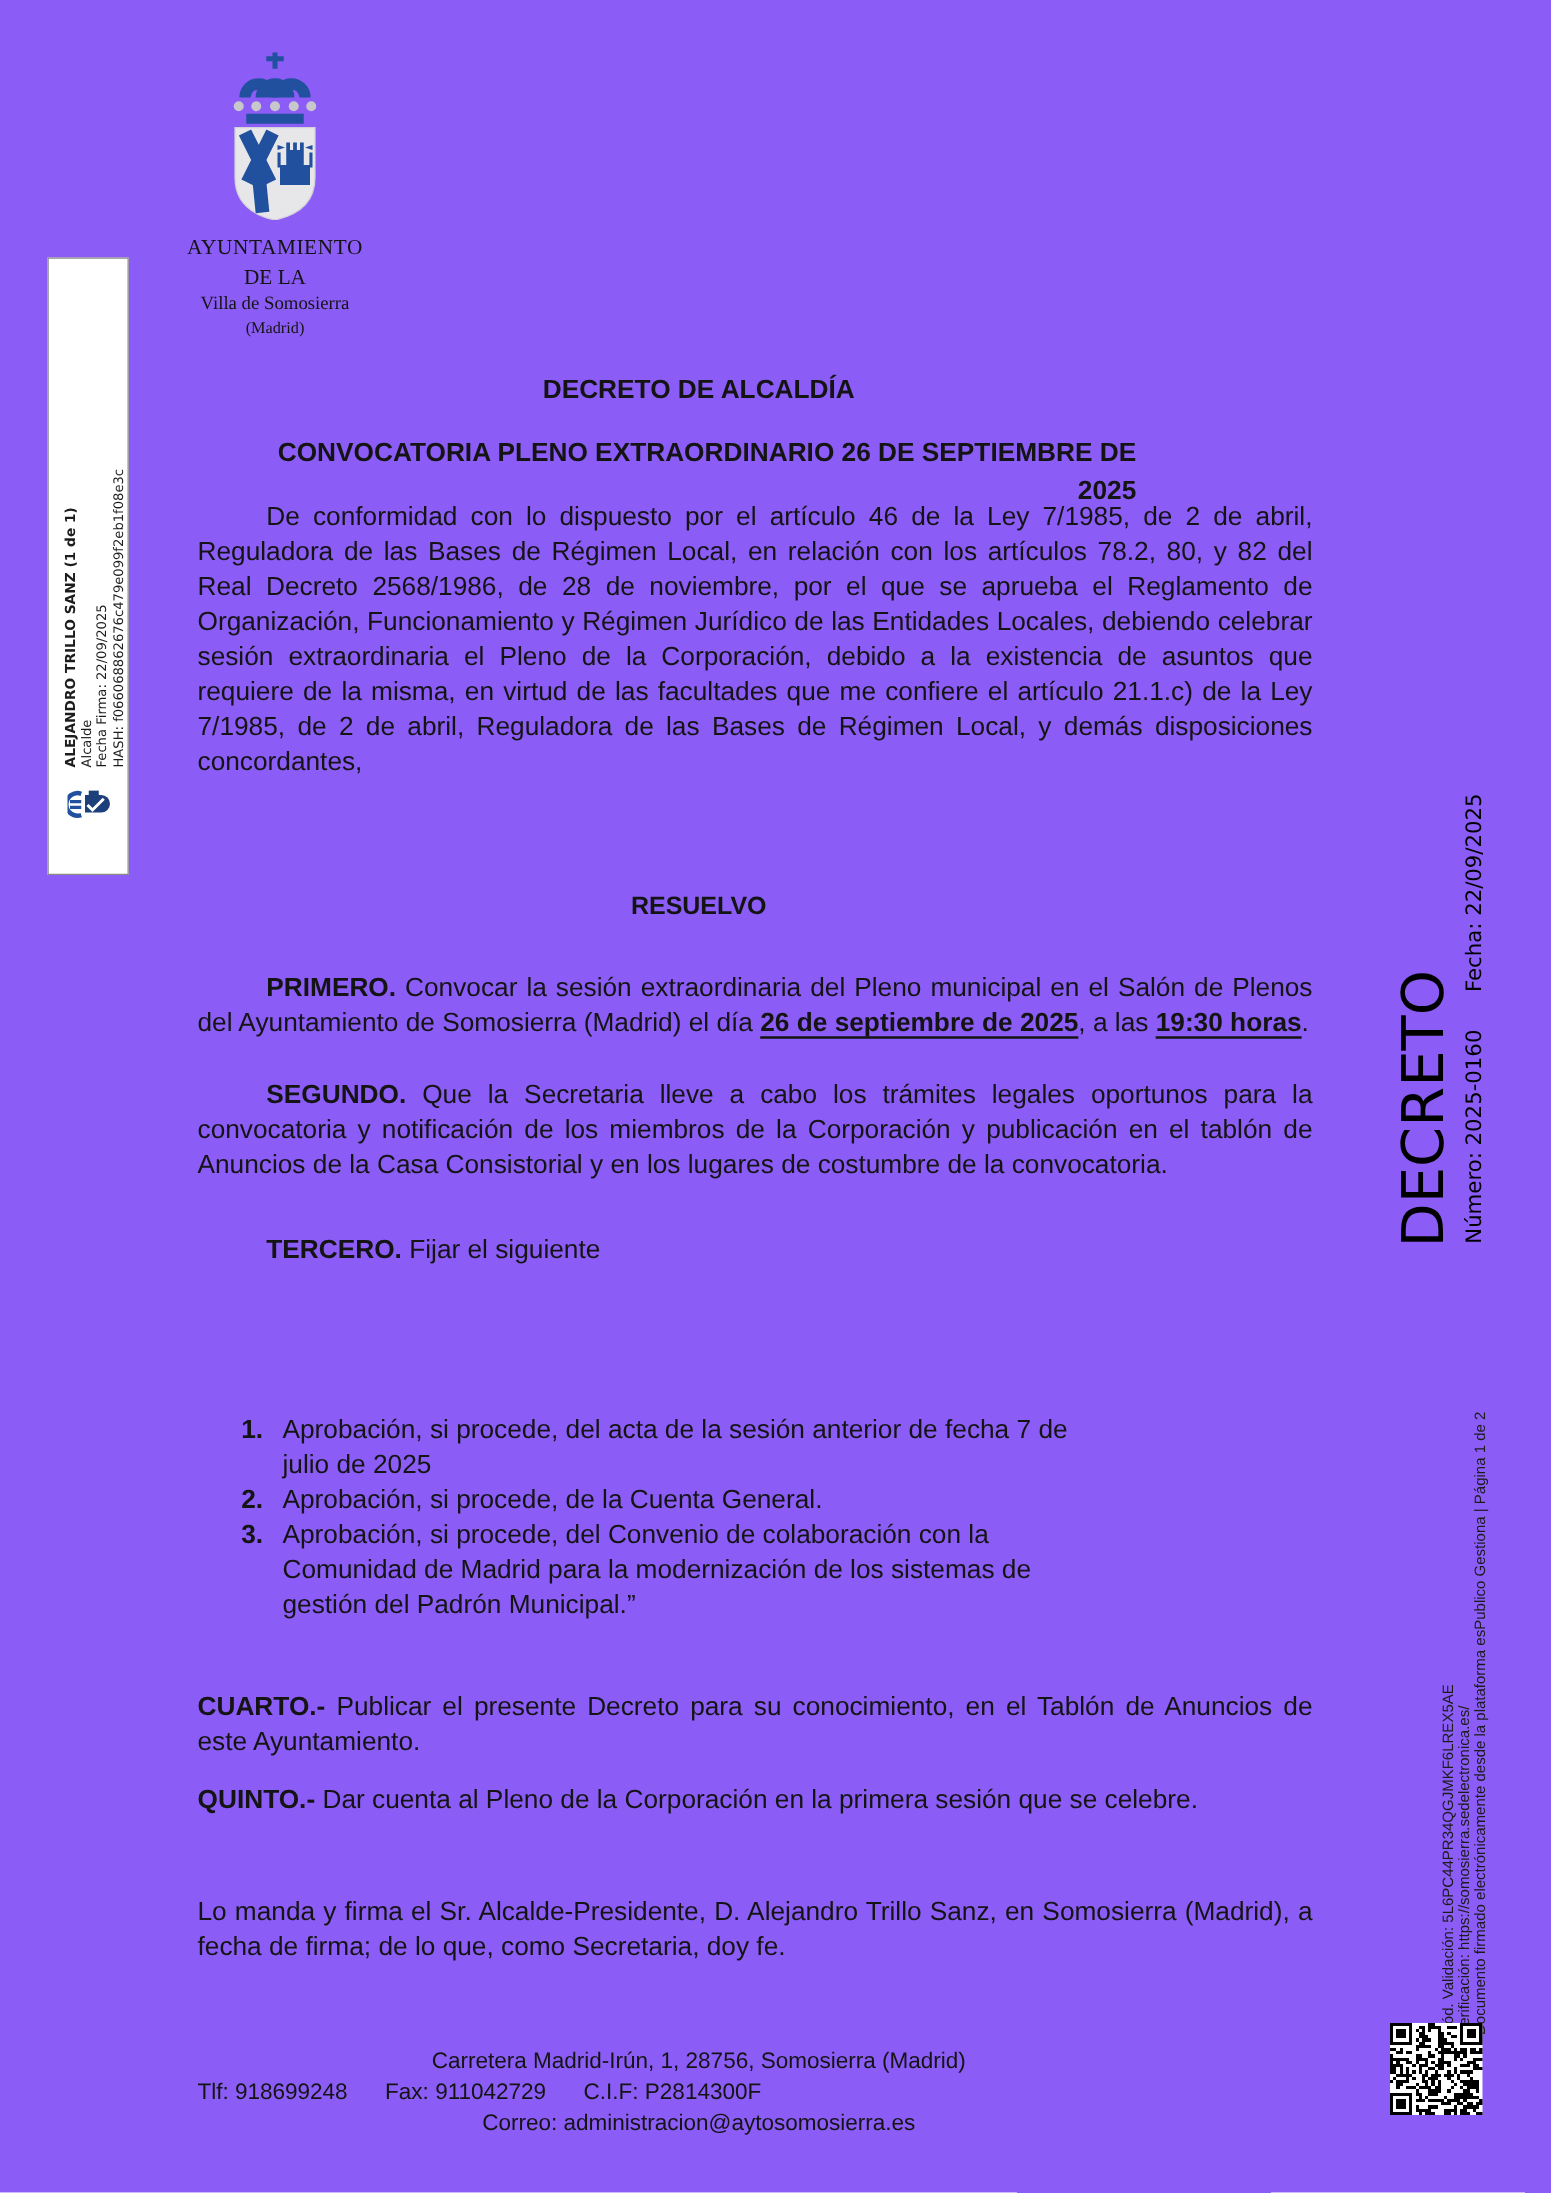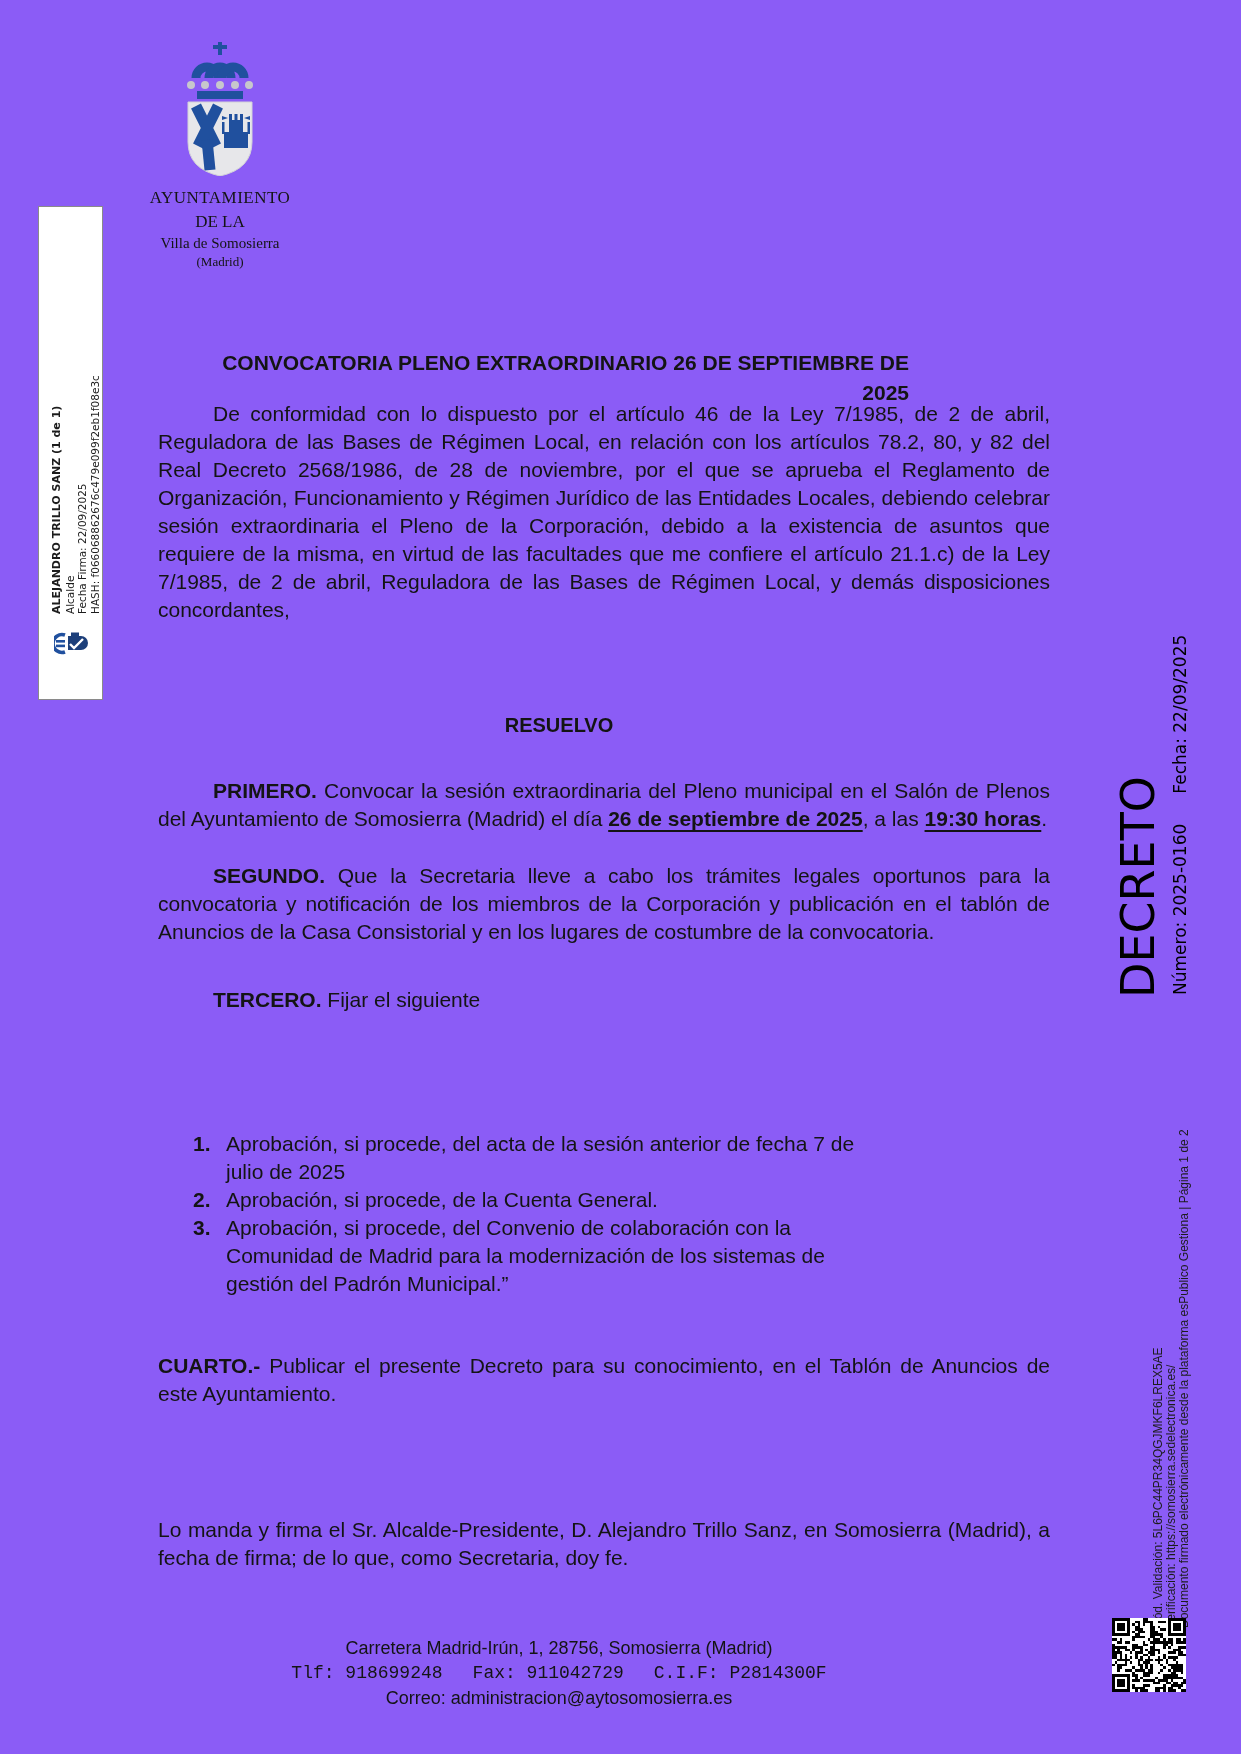--- a/index.html
+++ b/index.html
@@ -50,21 +50,21 @@
   .li-num { width:33px; font-weight:bold; flex:none; }
   .li-text { width:650px; }
   .cuarto { top:1352px; }
   .quinto { top:1426px; }
   .closing { top:1516px; }
   .b { font-weight:bold; }
   .bu { font-weight:bold; text-decoration:underline; text-decoration-thickness:2px; text-underline-offset:4px; }
 
   
   .footer { top:1636px; font-size:18px; line-height:25px; }
-  .footer-line2 { display:flex; justify-content:center; gap:30px;font-family:Liberation Mono, monospace; }
+  .footer-line2 { display:flex; gap:30px; }
 
   
   .decree-rot {
     left:1118px; top:1008px; width:410px; height:80px;
     transform:rotate(-90deg); transform-origin:left top;
     font-family:"DejaVu Sans", sans-serif; color:#000; white-space:nowrap;
   }
   .decree-title { position:absolute; left:10px; top:-4px; font-size:46px; line-height:48px; }
   .decree-meta { position:absolute; left:13px; top:52px; font-size:17px; }
   .decree-meta .gap { display:inline-block; width:30px; }
@@ -138,20 +138,21 @@
     <svg width="34" height="27" viewBox="0 0 34 27">
       <path d="M11 5 a9 9 0 1 0 0 17" stroke="#20509e" stroke-width="3.6" fill="none"></path>
       <rect x="2" y="10" width="9" height="2.6" fill="#20509e"></rect>
       <rect x="2" y="14.6" width="9" height="2.6" fill="#20509e"></rect>
       <path d="M14 6 h13 a7 7 0 0 1 0 14 h-13 z" fill="#1d3f7a"></path>
       <rect x="17" y="2.5" width="8" height="5" fill="#1d3f7a"></rect>
       <path d="M16 14 l4 4 9 -9" stroke="#fff" stroke-width="2.4" fill="none"></path>
     </svg>
   </span>
 
+  <div class="abs main doc-title center-measure">DECRETO DE ALCALDÍA</div>
   <div class="abs main doc-subtitle center-measure">
     <span class="inner">CONVOCATORIA PLENO EXTRAORDINARIO 26 DE SEPTIEMBRE DE 2025</span>
   </div>
 
   <div class="abs main para indent intro">De conformidad con lo dispuesto por el artículo 46 de la Ley 7/1985, de 2 de abril, Reguladora de las Bases de Régimen Local, en relación con los artículos 78.2, 80, y 82 del Real Decreto 2568/1986, de 28 de noviembre, por el que se aprueba el Reglamento de Organización, Funcionamiento y Régimen Jurídico de las Entidades Locales, debiendo celebrar sesión extraordinaria el Pleno de la Corporación, debido a la existencia de asuntos que requiere de la misma, en virtud de las facultades que me confiere el artículo 21.1.c) de la Ley 7/1985, de 2 de abril, Reguladora de las Bases de Régimen Local, y demás disposiciones concordantes,</div>
 
   <div class="abs main heading center-measure resuelvo">RESUELVO</div>
 
   <div class="abs main para indent primero">
     <span class="b">PRIMERO.</span><span> Convocar la sesión extraordinaria del Pleno municipal en el Salón de Plenos del Ayuntamiento de Somosierra (Madrid) el día </span><span class="bu">26 de septiembre de 2025</span><span>, a las </span><span class="bu">19:30 horas</span><span>.</span>
@@ -178,20 +179,23 @@
     <div class="li-row">
       <span class="li-num">3.</span>
       <span class="li-text">Aprobación, si procede, del Convenio de colaboración con la Comunidad de Madrid para la modernización de los sistemas de gestión del Padrón Municipal.”</span>
     </div>
   </div>
 
   <div class="abs main para cuarto">
     <span class="b">CUARTO.-</span><span> Publicar el presente Decreto para su conocimiento, en el Tablón de Anuncios de este Ayuntamiento.</span>
   </div>
 
+  <div class="abs main para quinto">
+    <span class="b">QUINTO.-</span><span> Dar cuenta al Pleno de la Corporación en la primera sesión que se celebre.</span>
+  </div>
 
   <div class="abs main para closing">Lo manda y firma el Sr. Alcalde-Presidente, D. Alejandro Trillo Sanz, en Somosierra (Madrid), a fecha de firma; de lo que, como Secretaria, doy fe.</div>
 
   <div class="abs main footer center-measure">
     <div>Carretera Madrid-Irún, 1, 28756, Somosierra (Madrid)</div>
     <div class="footer-line2">
       <span>Tlf: 918699248</span>
       <span>Fax: 911042729</span>
       <span>C.I.F: P2814300F</span>
     </div>

